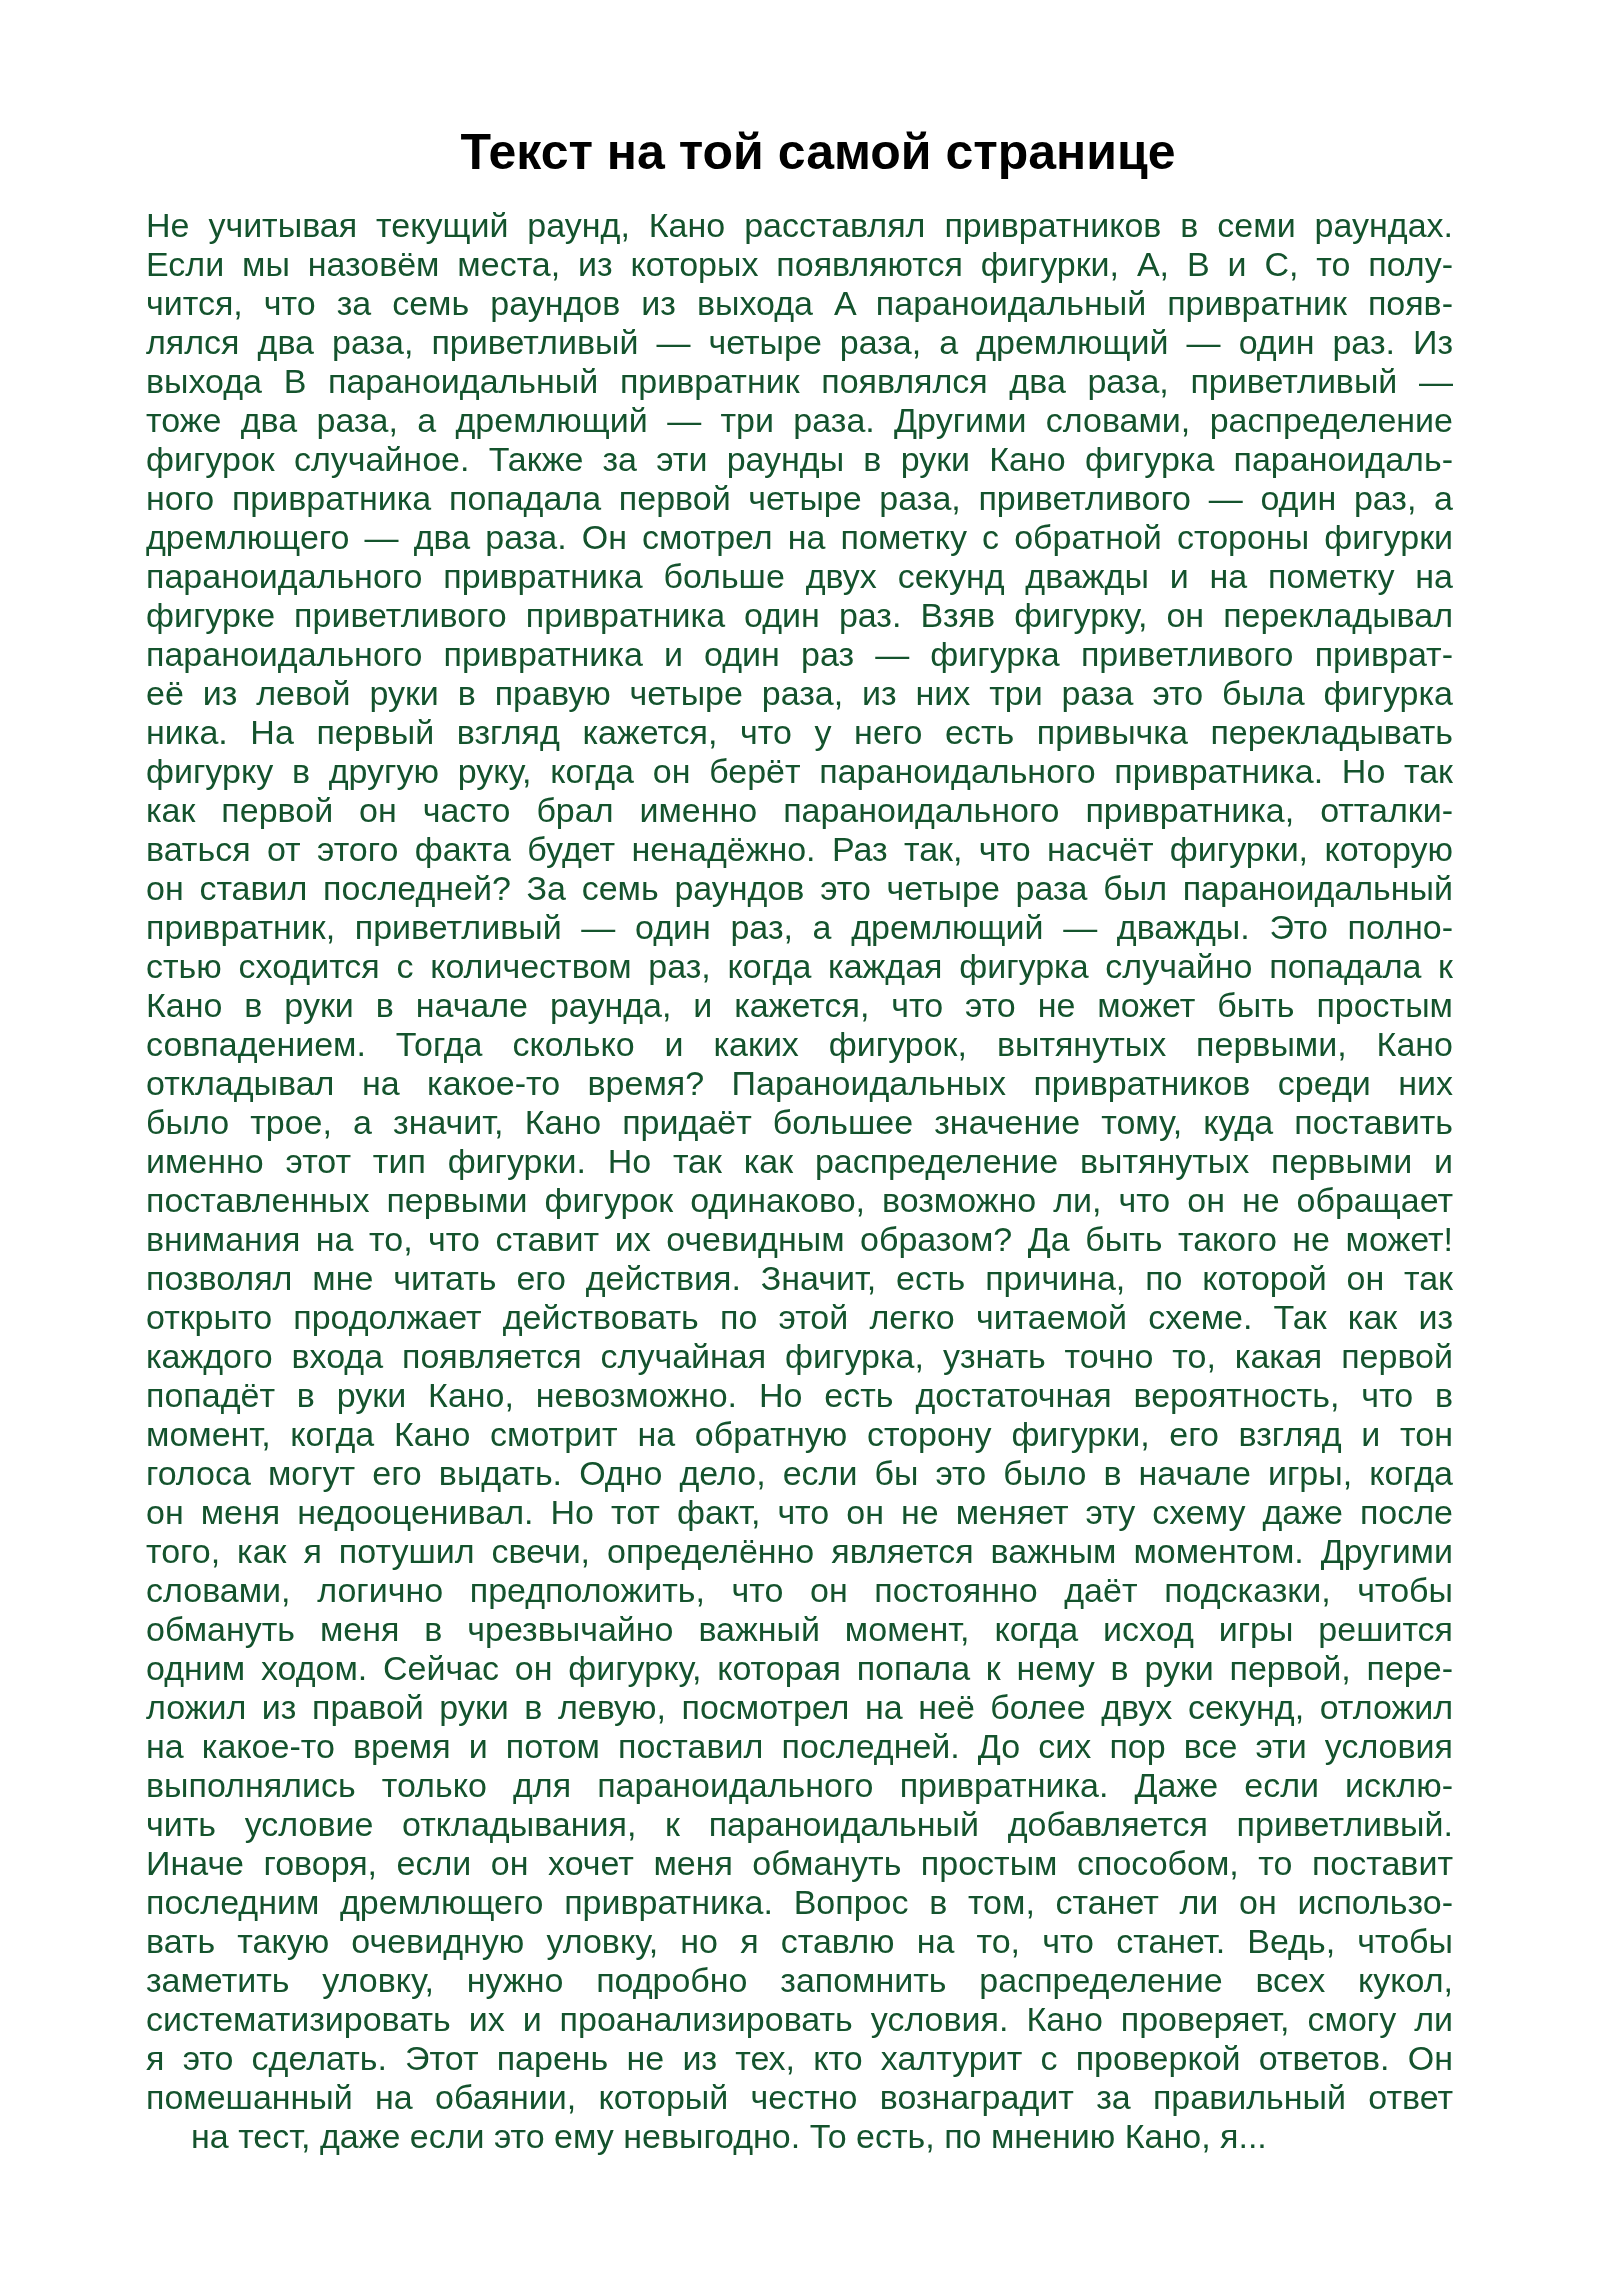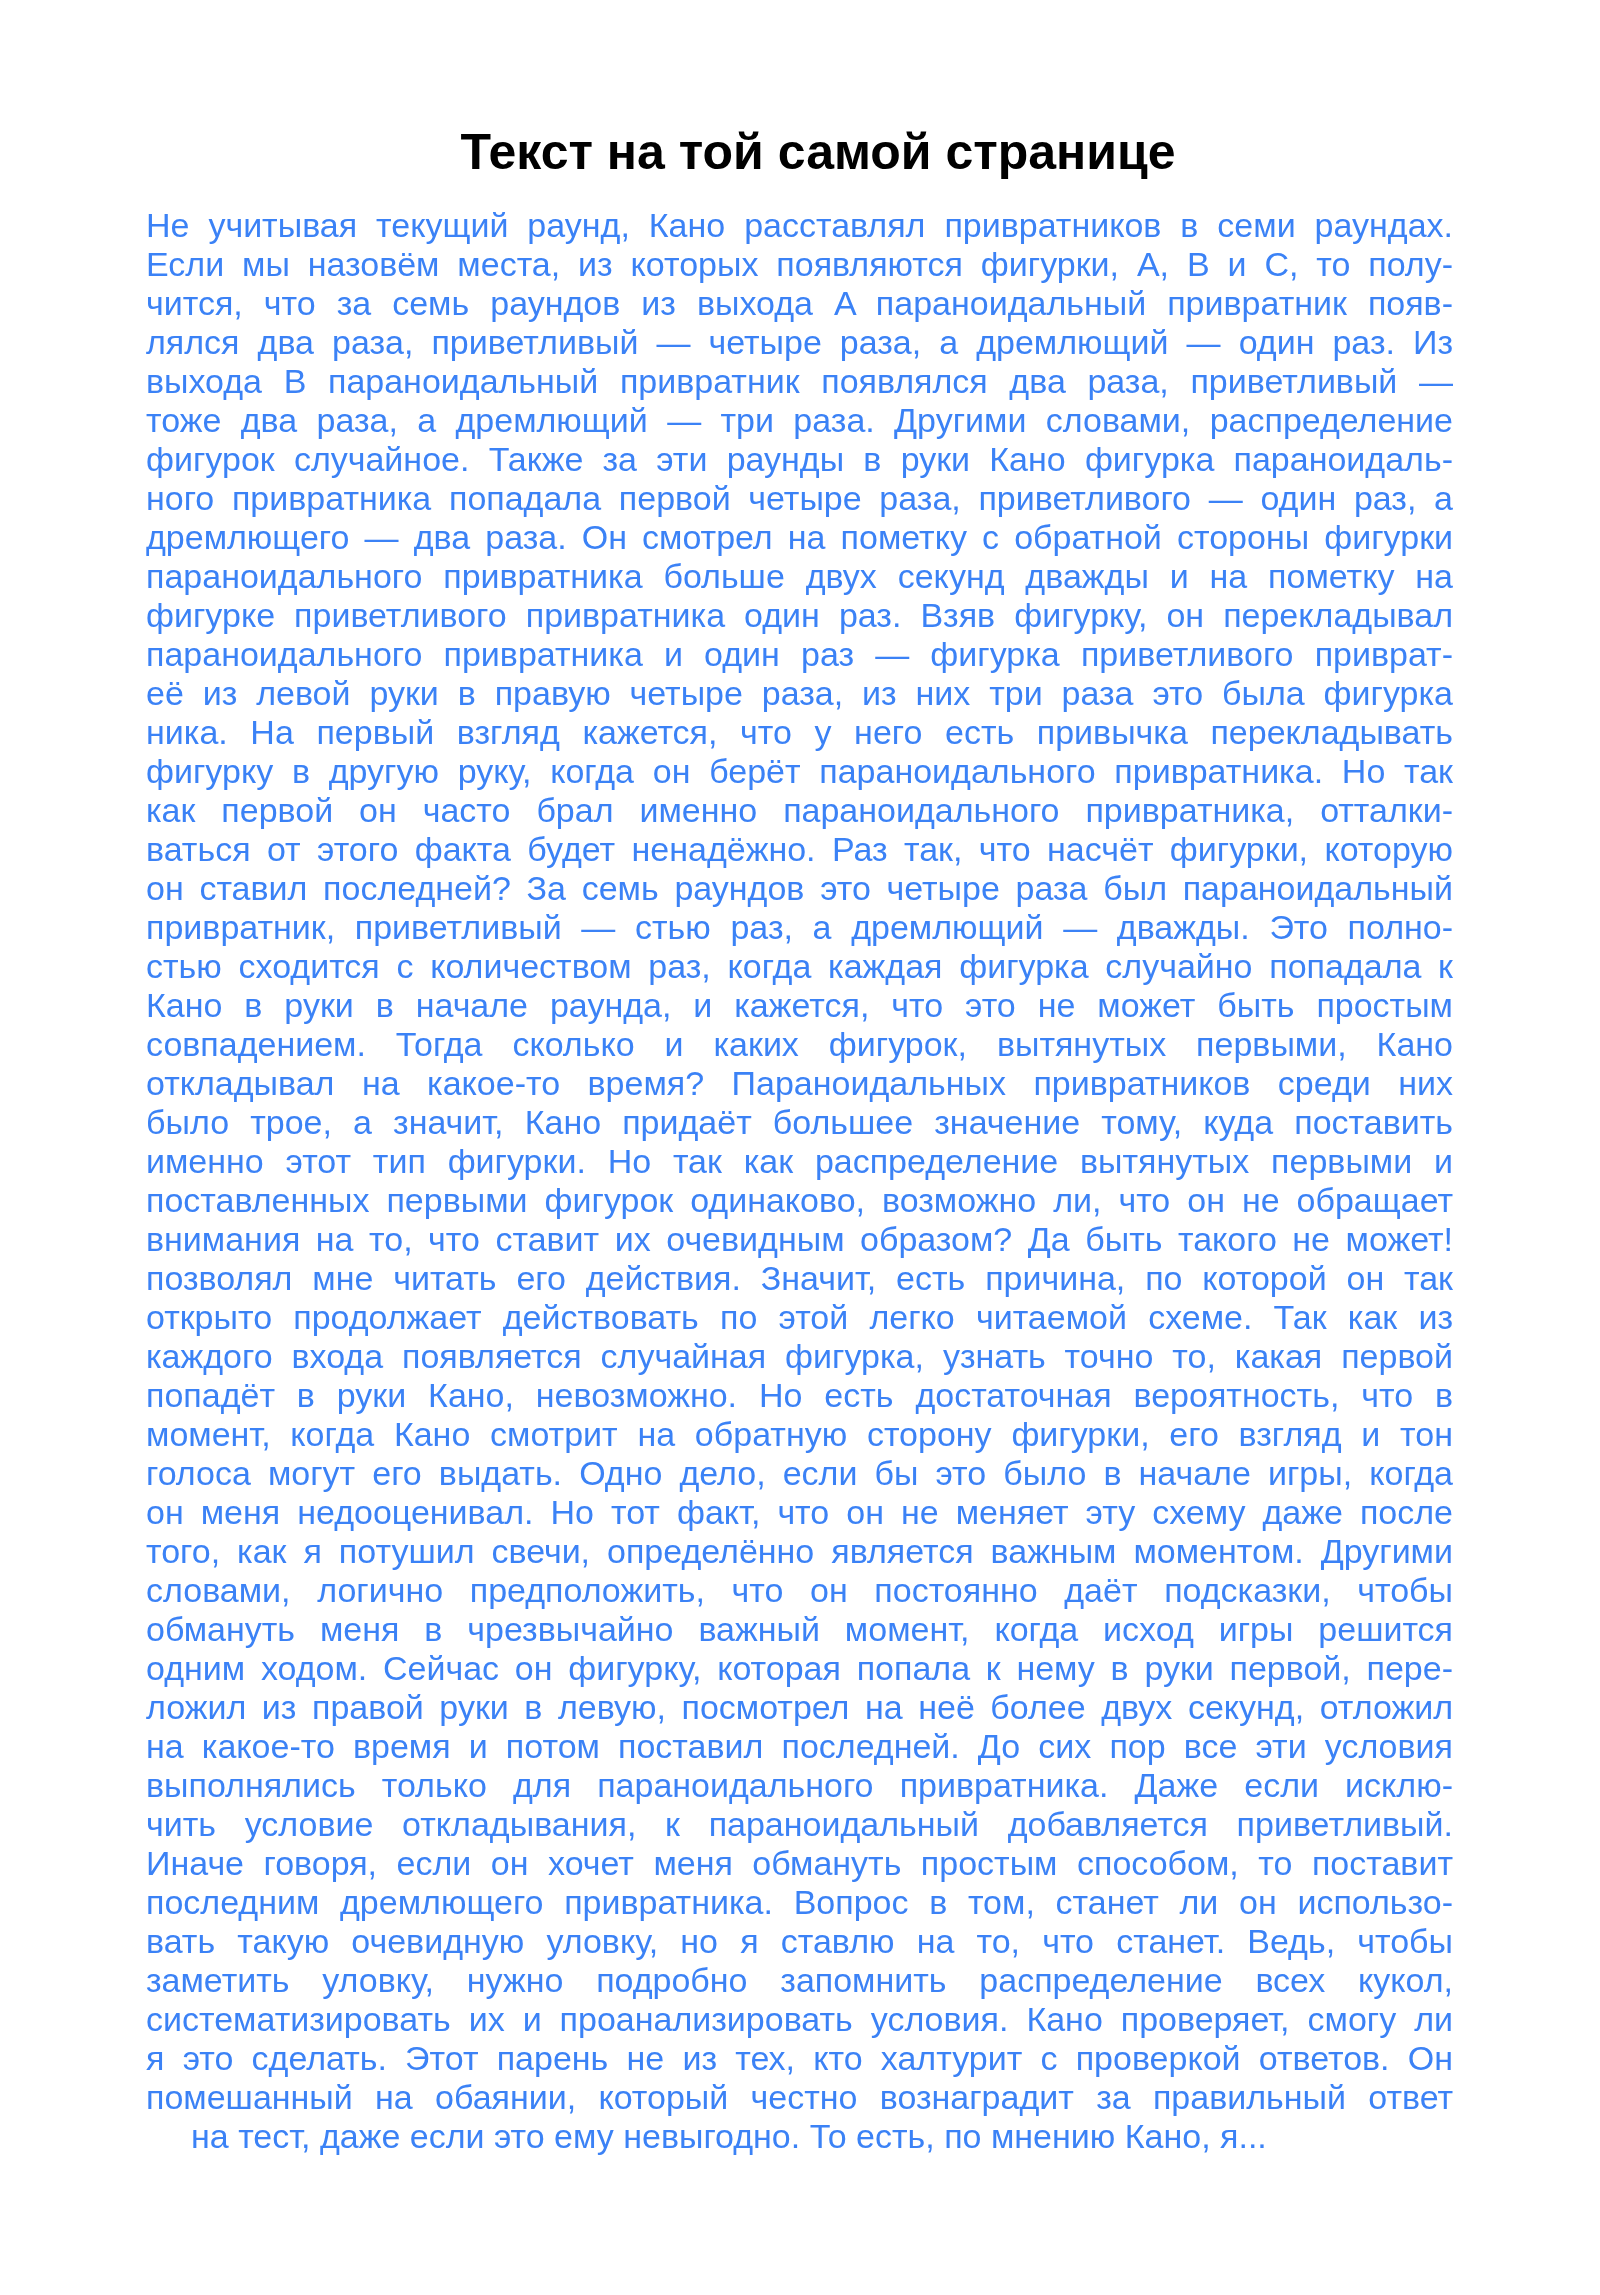--- a/index.html
+++ b/index.html
@@ -35,21 +35,21 @@
     left: 146px;
     width: 1307px;
   }
   .line {
     font-size: 34px;
     line-height: 39px;
     height: 39px;
     white-space: nowrap;
     text-align: justify;
     text-align-last: justify;
-    color: #3b82f6;
+    color: #14532d;
   }
   .line.line-last {
     text-align-last: left;
     margin-left: 45px;
   }
 </style>
 </head>
 <body>
 
 <div class="page">
@@ -66,21 +66,21 @@
       <div class="line">дремлющего — два раза. Он смотрел на пометку с обратной стороны фигурки</div>
       <div class="line">параноидального привратника больше двух секунд дважды и на пометку на</div>
       <div class="line">фигурке приветливого привратника один раз. Взяв фигурку, он перекладывал</div>
       <div class="line">параноидального привратника и один раз — фигурка приветливого приврат-</div>
       <div class="line">её из левой руки в правую четыре раза, из них три раза это была фигурка</div>
       <div class="line">ника. На первый взгляд кажется, что у него есть привычка перекладывать</div>
       <div class="line">фигурку в другую руку, когда он берёт параноидального привратника. Но так</div>
       <div class="line">как первой он часто брал именно параноидального привратника, отталки-</div>
       <div class="line">ваться от этого факта будет ненадёжно. Раз так, что насчёт фигурки, которую</div>
       <div class="line">он ставил последней? За семь раундов это четыре раза был параноидальный</div>
-      <div class="line">привратник, приветливый — стью раз, а дремлющий — дважды. Это полно-</div>
+      <div class="line">привратник, приветливый — один раз, а дремлющий — дважды. Это полно-</div>
       <div class="line">стью сходится с количеством раз, когда каждая фигурка случайно попадала к</div>
       <div class="line">Кано в руки в начале раунда, и кажется, что это не может быть простым</div>
       <div class="line">совпадением. Тогда сколько и каких фигурок, вытянутых первыми, Кано</div>
       <div class="line">откладывал на какое-то время? Параноидальных привратников среди них</div>
       <div class="line">было трое, а значит, Кано придаёт большее значение тому, куда поставить</div>
       <div class="line">именно этот тип фигурки. Но так как распределение вытянутых первыми и</div>
       <div class="line">поставленных первыми фигурок одинаково, возможно ли, что он не обращает</div>
       <div class="line">внимания на то, что ставит их очевидным образом? Да быть такого не может!</div>
       <div class="line">позволял мне читать его действия. Значит, есть причина, по которой он так</div>
       <div class="line">открыто продолжает действовать по этой легко читаемой схеме. Так как из</div>

